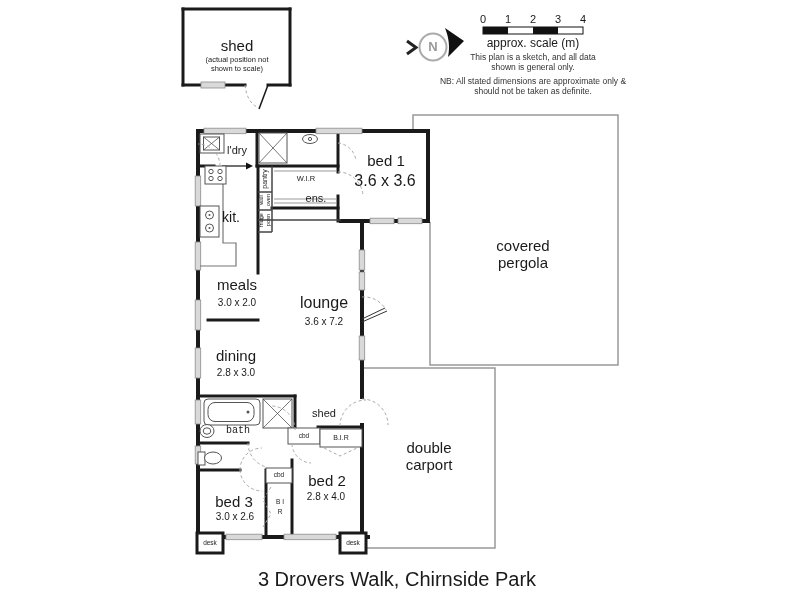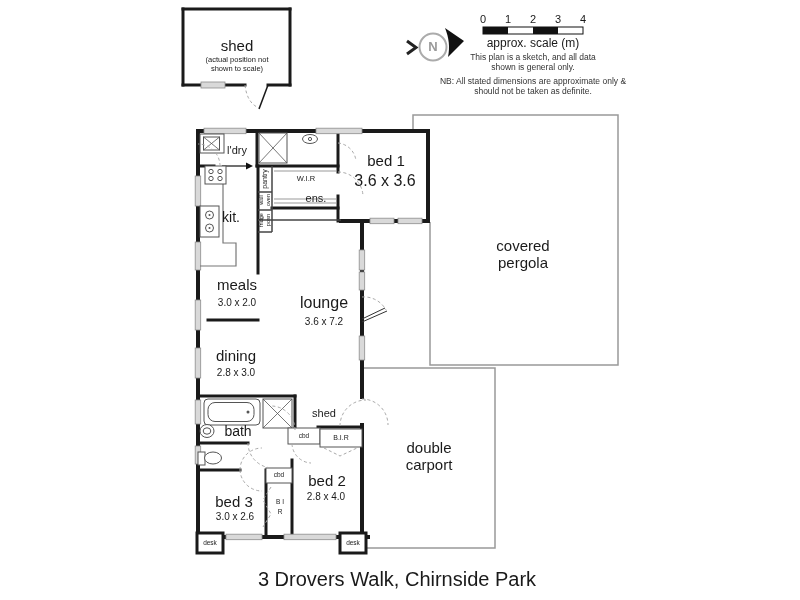--- a/index.html
+++ b/index.html
@@ -211,21 +211,21 @@
 
 <div class="lbl" style="left:231px;top:217px;font-size:14px;">kit.</div>
 <div class="lbl" style="left:237px;top:285px;font-size:15px;">meals</div>
 <div class="lbl" style="left:237px;top:303px;font-size:10px;">3.0 x 2.0</div>
 <div class="lbl" style="left:324px;top:303px;font-size:16px;">lounge</div>
 <div class="lbl" style="left:324px;top:322px;font-size:10px;">3.6 x 7.2</div>
 <div class="lbl" style="left:236px;top:356px;font-size:15px;">dining</div>
 <div class="lbl" style="left:236px;top:373px;font-size:10px;">2.8 x 3.0</div>
 <div class="lbl wrap" style="left:523px;top:240px;font-size:15px;width:80px;margin-top:14px;">covered pergola</div>
 
-<div class="lbl" style="left:238px;top:431px;font-size:14px;">bath</div>
+<div class="lbl" style="left:238px;top:431px;font-size:10px;font-family:Liberation Mono, monospace;">bath</div>
 <div class="lbl" style="left:324px;top:413px;font-size:11px;">shed</div>
 <div class="lbl" style="left:304px;top:436px;font-size:6.5px;">cbd</div>
 <div class="lbl" style="left:341px;top:438px;font-size:7px;">B.I.R</div>
 <div class="lbl" style="left:327px;top:481px;font-size:15px;">bed 2</div>
 <div class="lbl" style="left:326px;top:497px;font-size:10px;">2.8 x 4.0</div>
 <div class="lbl" style="left:279px;top:475px;font-size:6.5px;">cbd</div>
 <div class="lbl wrap" style="left:280px;top:507px;font-size:6.5px;width:8px;line-height:1.6;">B I R</div>
 <div class="lbl" style="left:234px;top:502px;font-size:15px;">bed 3</div>
 <div class="lbl" style="left:235px;top:517px;font-size:10px;">3.0 x 2.6</div>
 <div class="lbl" style="left:210px;top:543px;font-size:6.5px;">desk</div>

